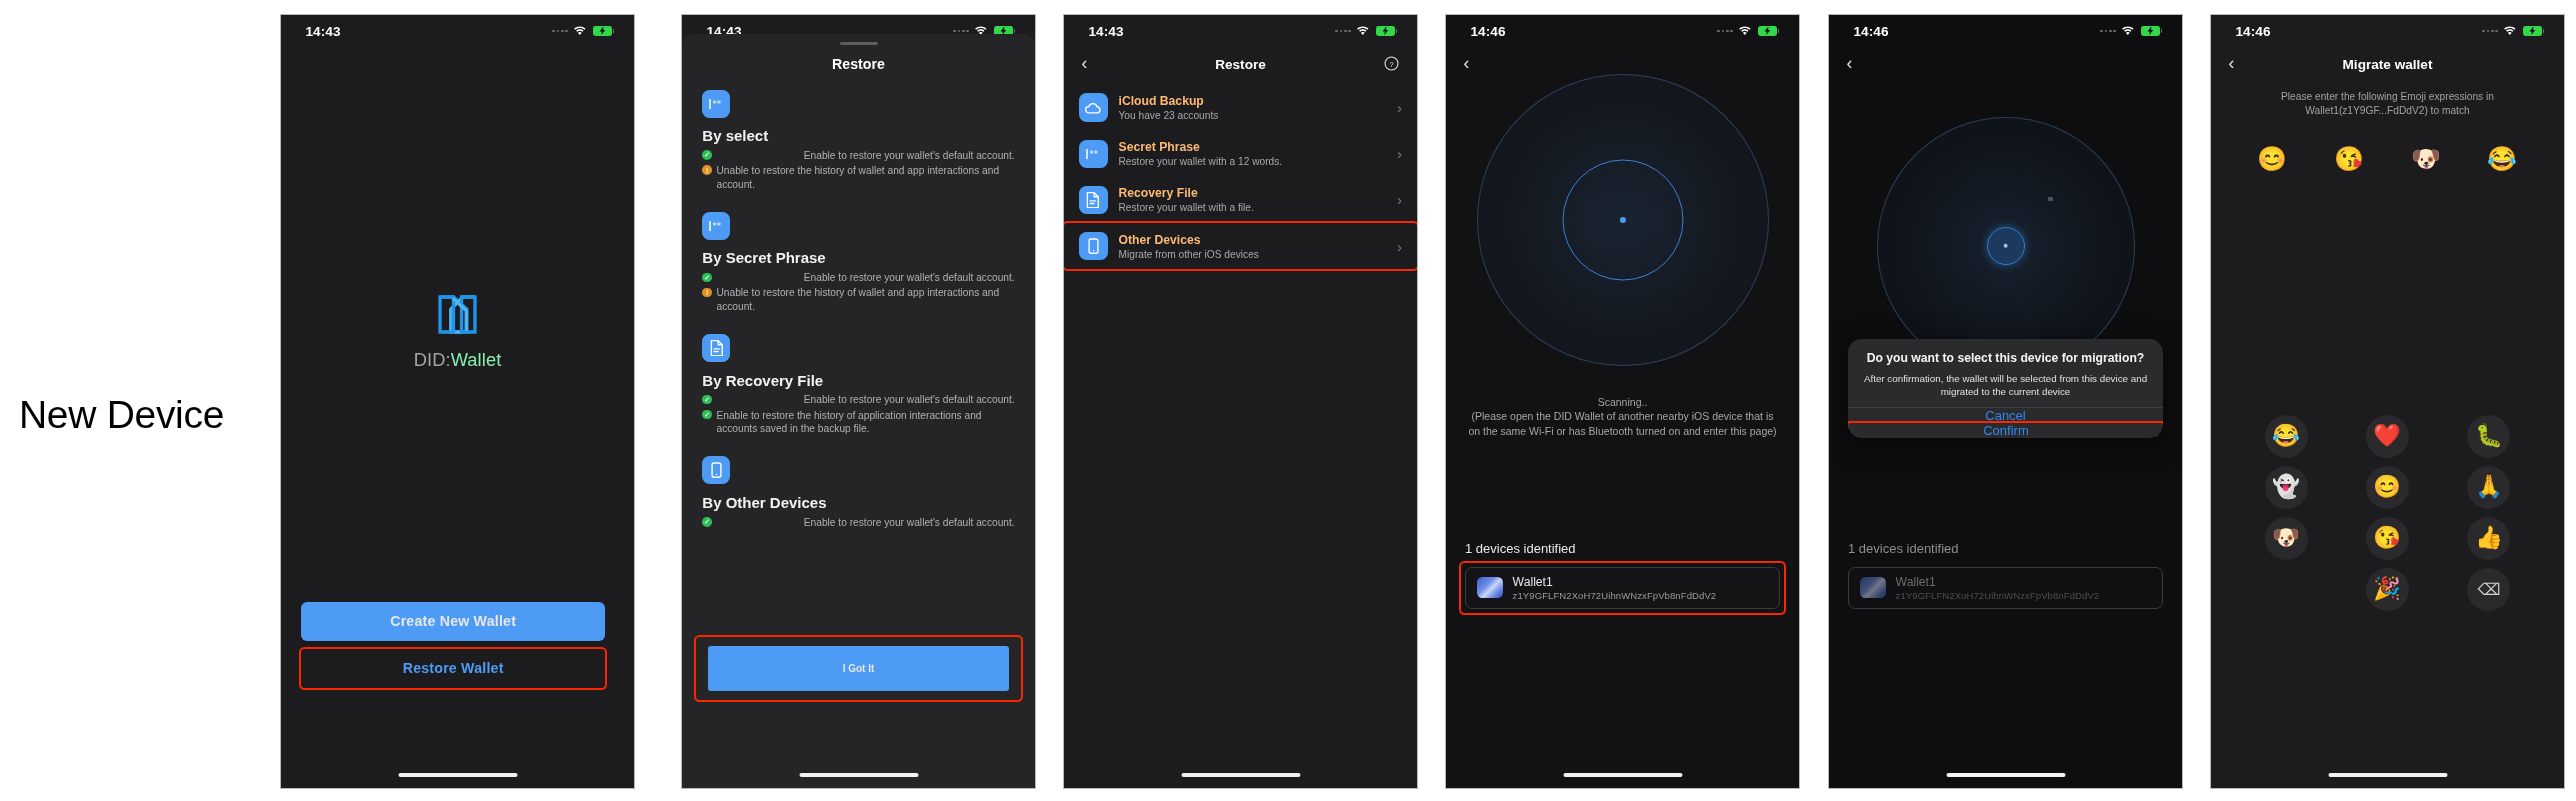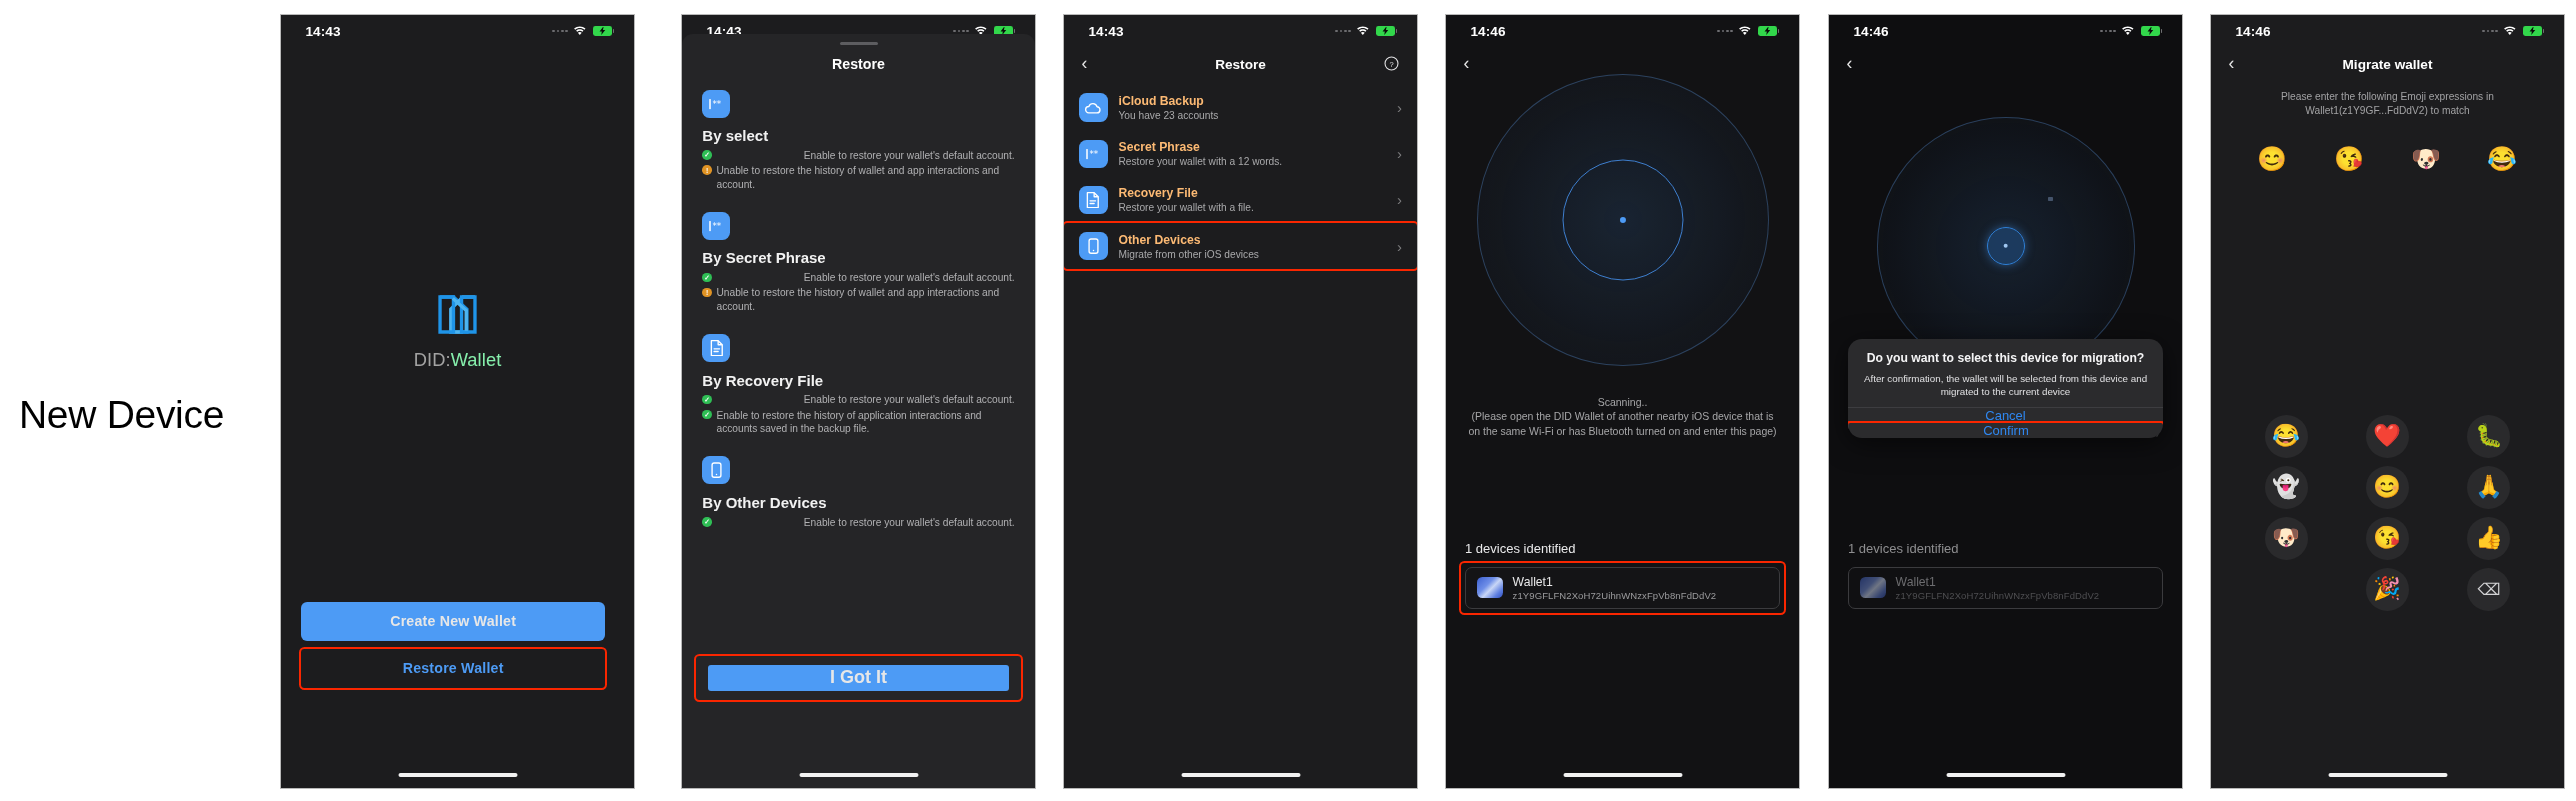--- a/index.html
+++ b/index.html
@@ -127,23 +127,23 @@
   }
   .dot.ok { background:#2fbe55; }
   .dot.warn { background:#e09324; }
   .sec-gap { height: 19px; }
 
   .gotit-wrap {
     position:absolute; left:13.6px; right:13.6px; bottom:88px;
     padding: 8.8px 12.2px;
   }
   .gotit {
-    height: 26px; border-radius:3px; background:#4d9bf5;
+    height: 45px; border-radius:3px; background:#4d9bf5;
     display:flex;align-items:center;justify-content:center;
-    font-size:18px;font-weight:bold;color:#e7e7e7;
+    font-size:10px;font-weight:bold;color:#e7e7e7;
   }
 
   
   .list { padding: 4.1px 0 0; }
   .list-row {
     display:flex; align-items:center; gap:11px;
     padding: 8.8px 15px;
   }
   .list-row .ic {
     width:28.5px;height:28.5px;border-radius:7.5px;background:#4d9bf5;flex:none;

